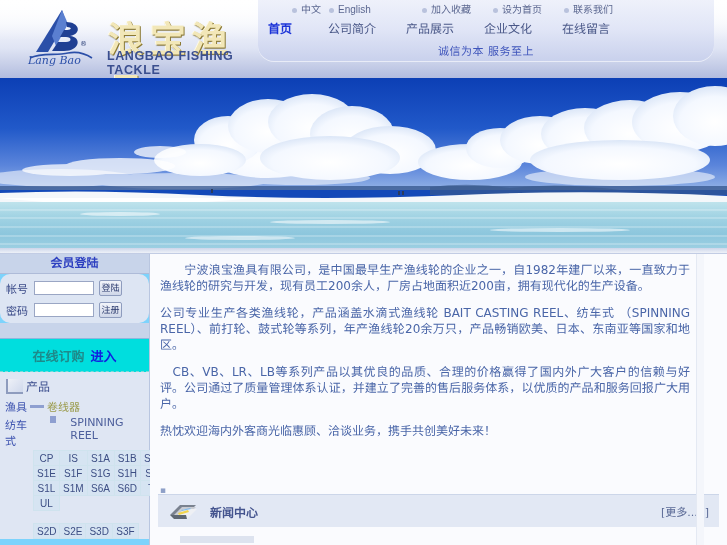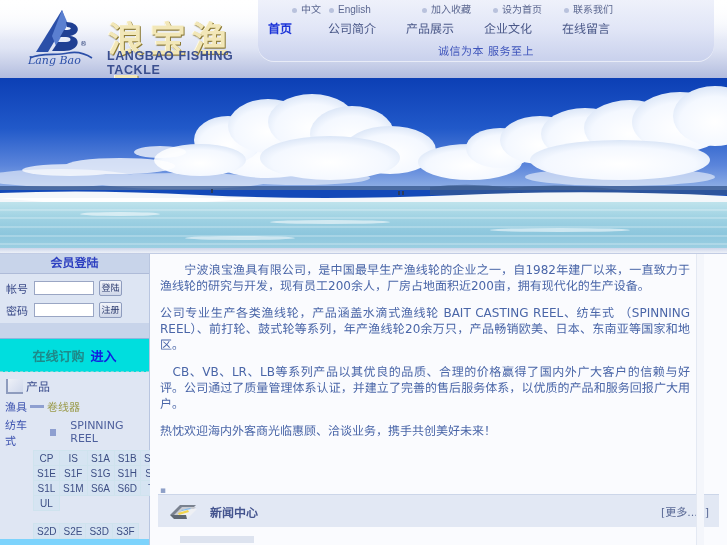--- a/index.html
+++ b/index.html
@@ -184,20 +184,21 @@
     font-size: 12px;
     font-weight: bold;
     color: #2d3fc0;
     background: #c8d4ea;
     border-bottom: 1px solid #aebbd8;
     font-family: "DejaVu Sans", "Liberation Sans", sans-serif;
   }
   .login-rows {
     background: #dde5f3;
     padding: 3px 0 2px 0;
+    border-radius: 10px;
   }
   .login-row {
     display: flex;
     align-items: center;
     height: 22px;
     padding: 0 5px;
     gap: 5px;
   }
   .login-row .flabel {
     width: 24px;
@@ -300,21 +301,21 @@
   .cat-line .c1 { color: #3f55b0; }
   .cat-line .dash {
     width: 14px; height: 3px;
     background: #8e9fd0;
     display: inline-block;
   }
   .cat-line .c2 { color: #9a9a4a; }
 
   .sub-line {
     display: flex;
-    align-items: center;
+    align-items: flex-start;
     gap: 14px;
     padding: 1px 0 1px 5px;
     font-size: 11px;
     font-family: "DejaVu Sans", "Liberation Sans", sans-serif;
   }
   .sub-line .s1 { color: #3f55b0; }
   .sub-line .marker {
     width: 7px; height: 7px;
     background: #8e9fd0;
     display: inline-block;

